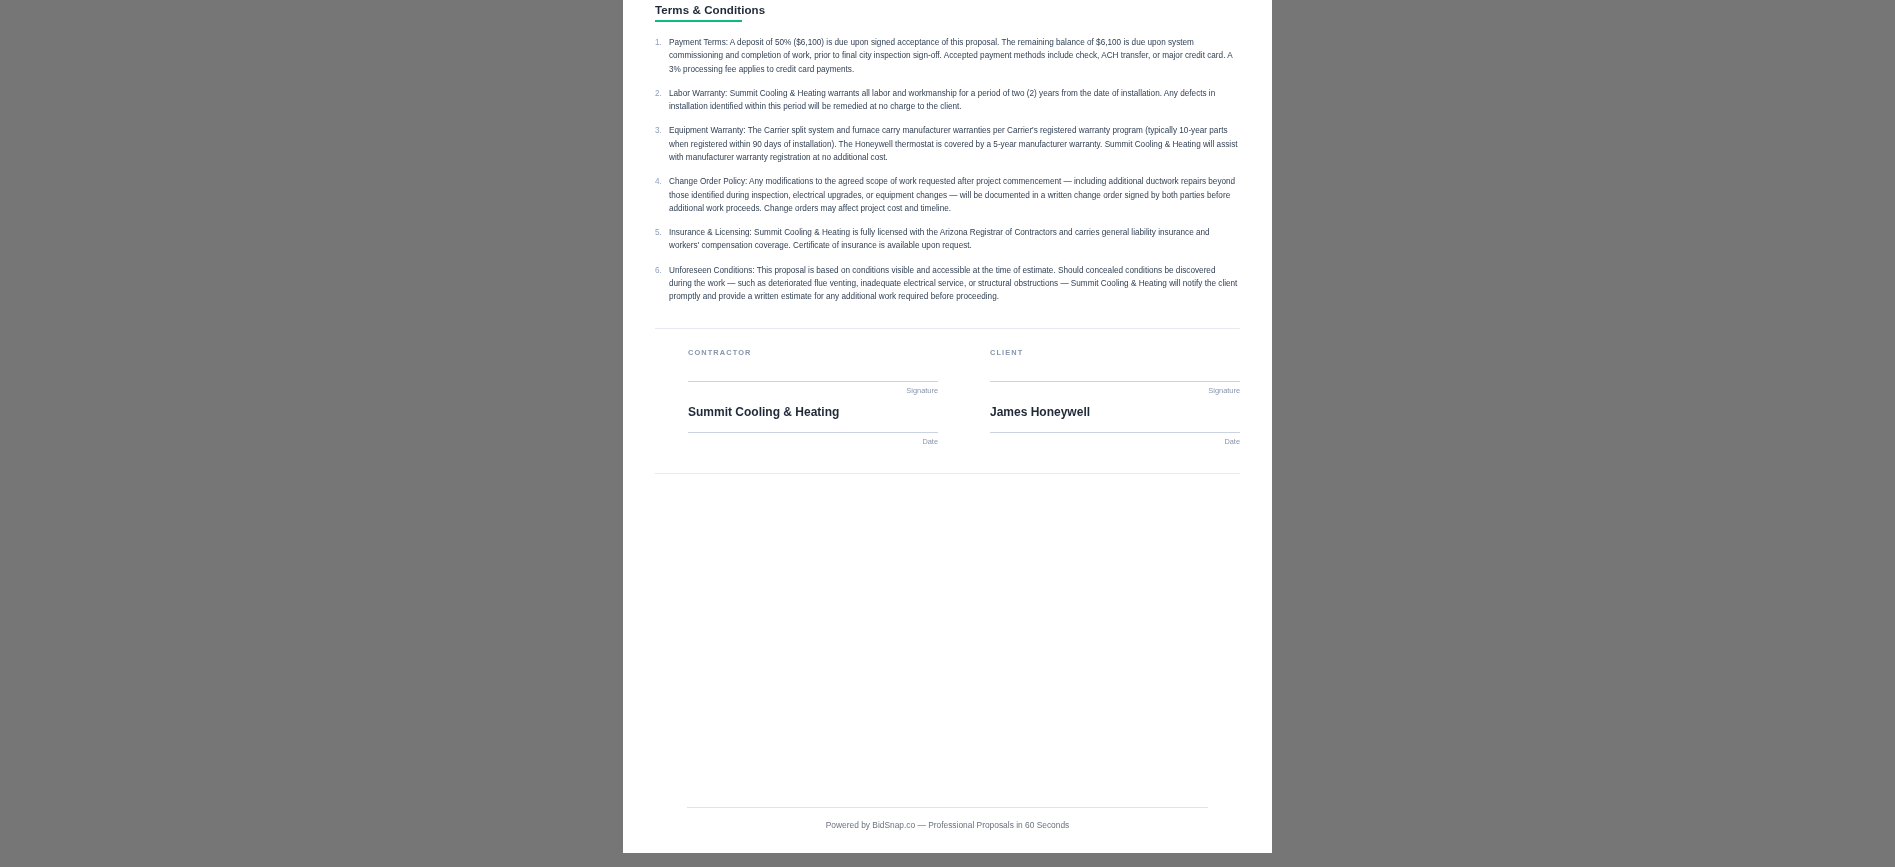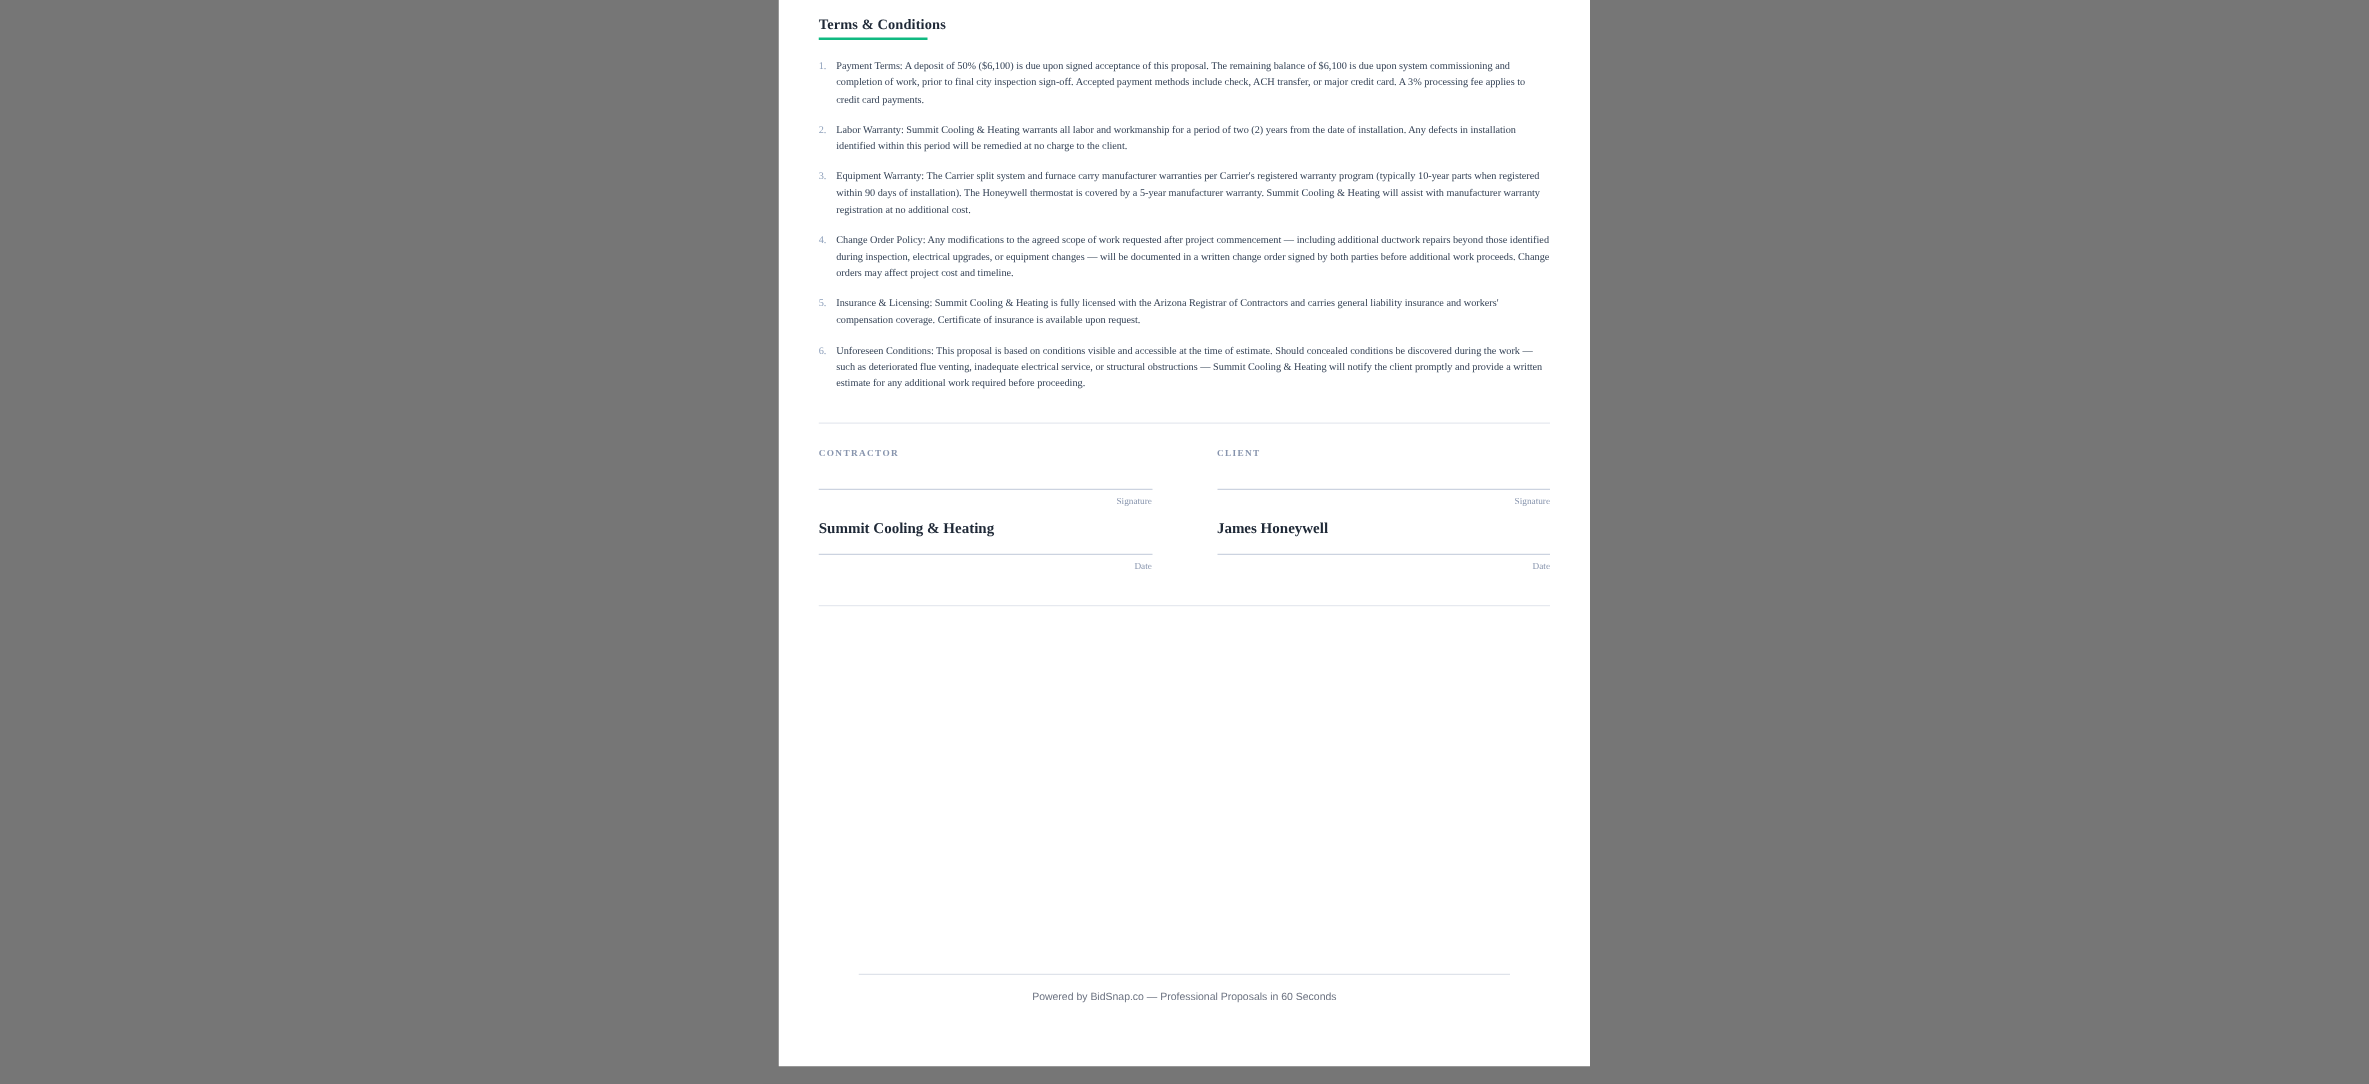--- a/index.html
+++ b/index.html
@@ -28,23 +28,22 @@
     top: 0;
     width: 649px;
     height: 853px;
     background: #ffffff;
     box-sizing: border-box;
     padding: 0 32px;
   }
 
   .doc-inner {
     width: 100%;
-    padding-top: 10px;
+    padding-top: 0;
     box-sizing: border-box;
-    font-family: Liberation Serif, serif;
   }
 
   
   .section-title {
     font-size: 11.5px;
     font-weight: bold;
     color: #1f2937;
     letter-spacing: 0.1px;
     margin: 0;
     padding: 0 0 4px 0;
@@ -90,20 +89,21 @@
     height: 1px;
     background: #e6e9ef;
     margin: 24px 0 0 0;
   }
 
   
   .sig-area {
     display: flex;
     gap: 52px;
     margin-top: 19px;
+    margin-left: 33px;
   }
   .sig-col {
     flex: 1 1 0;
     min-width: 0;
   }
   .sig-party {
     font-size: 7.4px;
     font-weight: bold;
     letter-spacing: 1.1px;
     color: #8794ad;
@@ -136,21 +136,21 @@
     background: #e6e9ef;
     margin-top: 27px;
   }
 
   
   #footer {
     position: absolute;
     left: 0;
     right: 0;
     bottom: 0;
-    height: 74px;
+    height: 46px;
     padding: 0 64px;
     box-sizing: border-box;
     display: flex;
     flex-direction: column;
     align-items: center;
     justify-content: flex-start;
   }
   .footer-rule {
     width: 100%;
     height: 1px;

